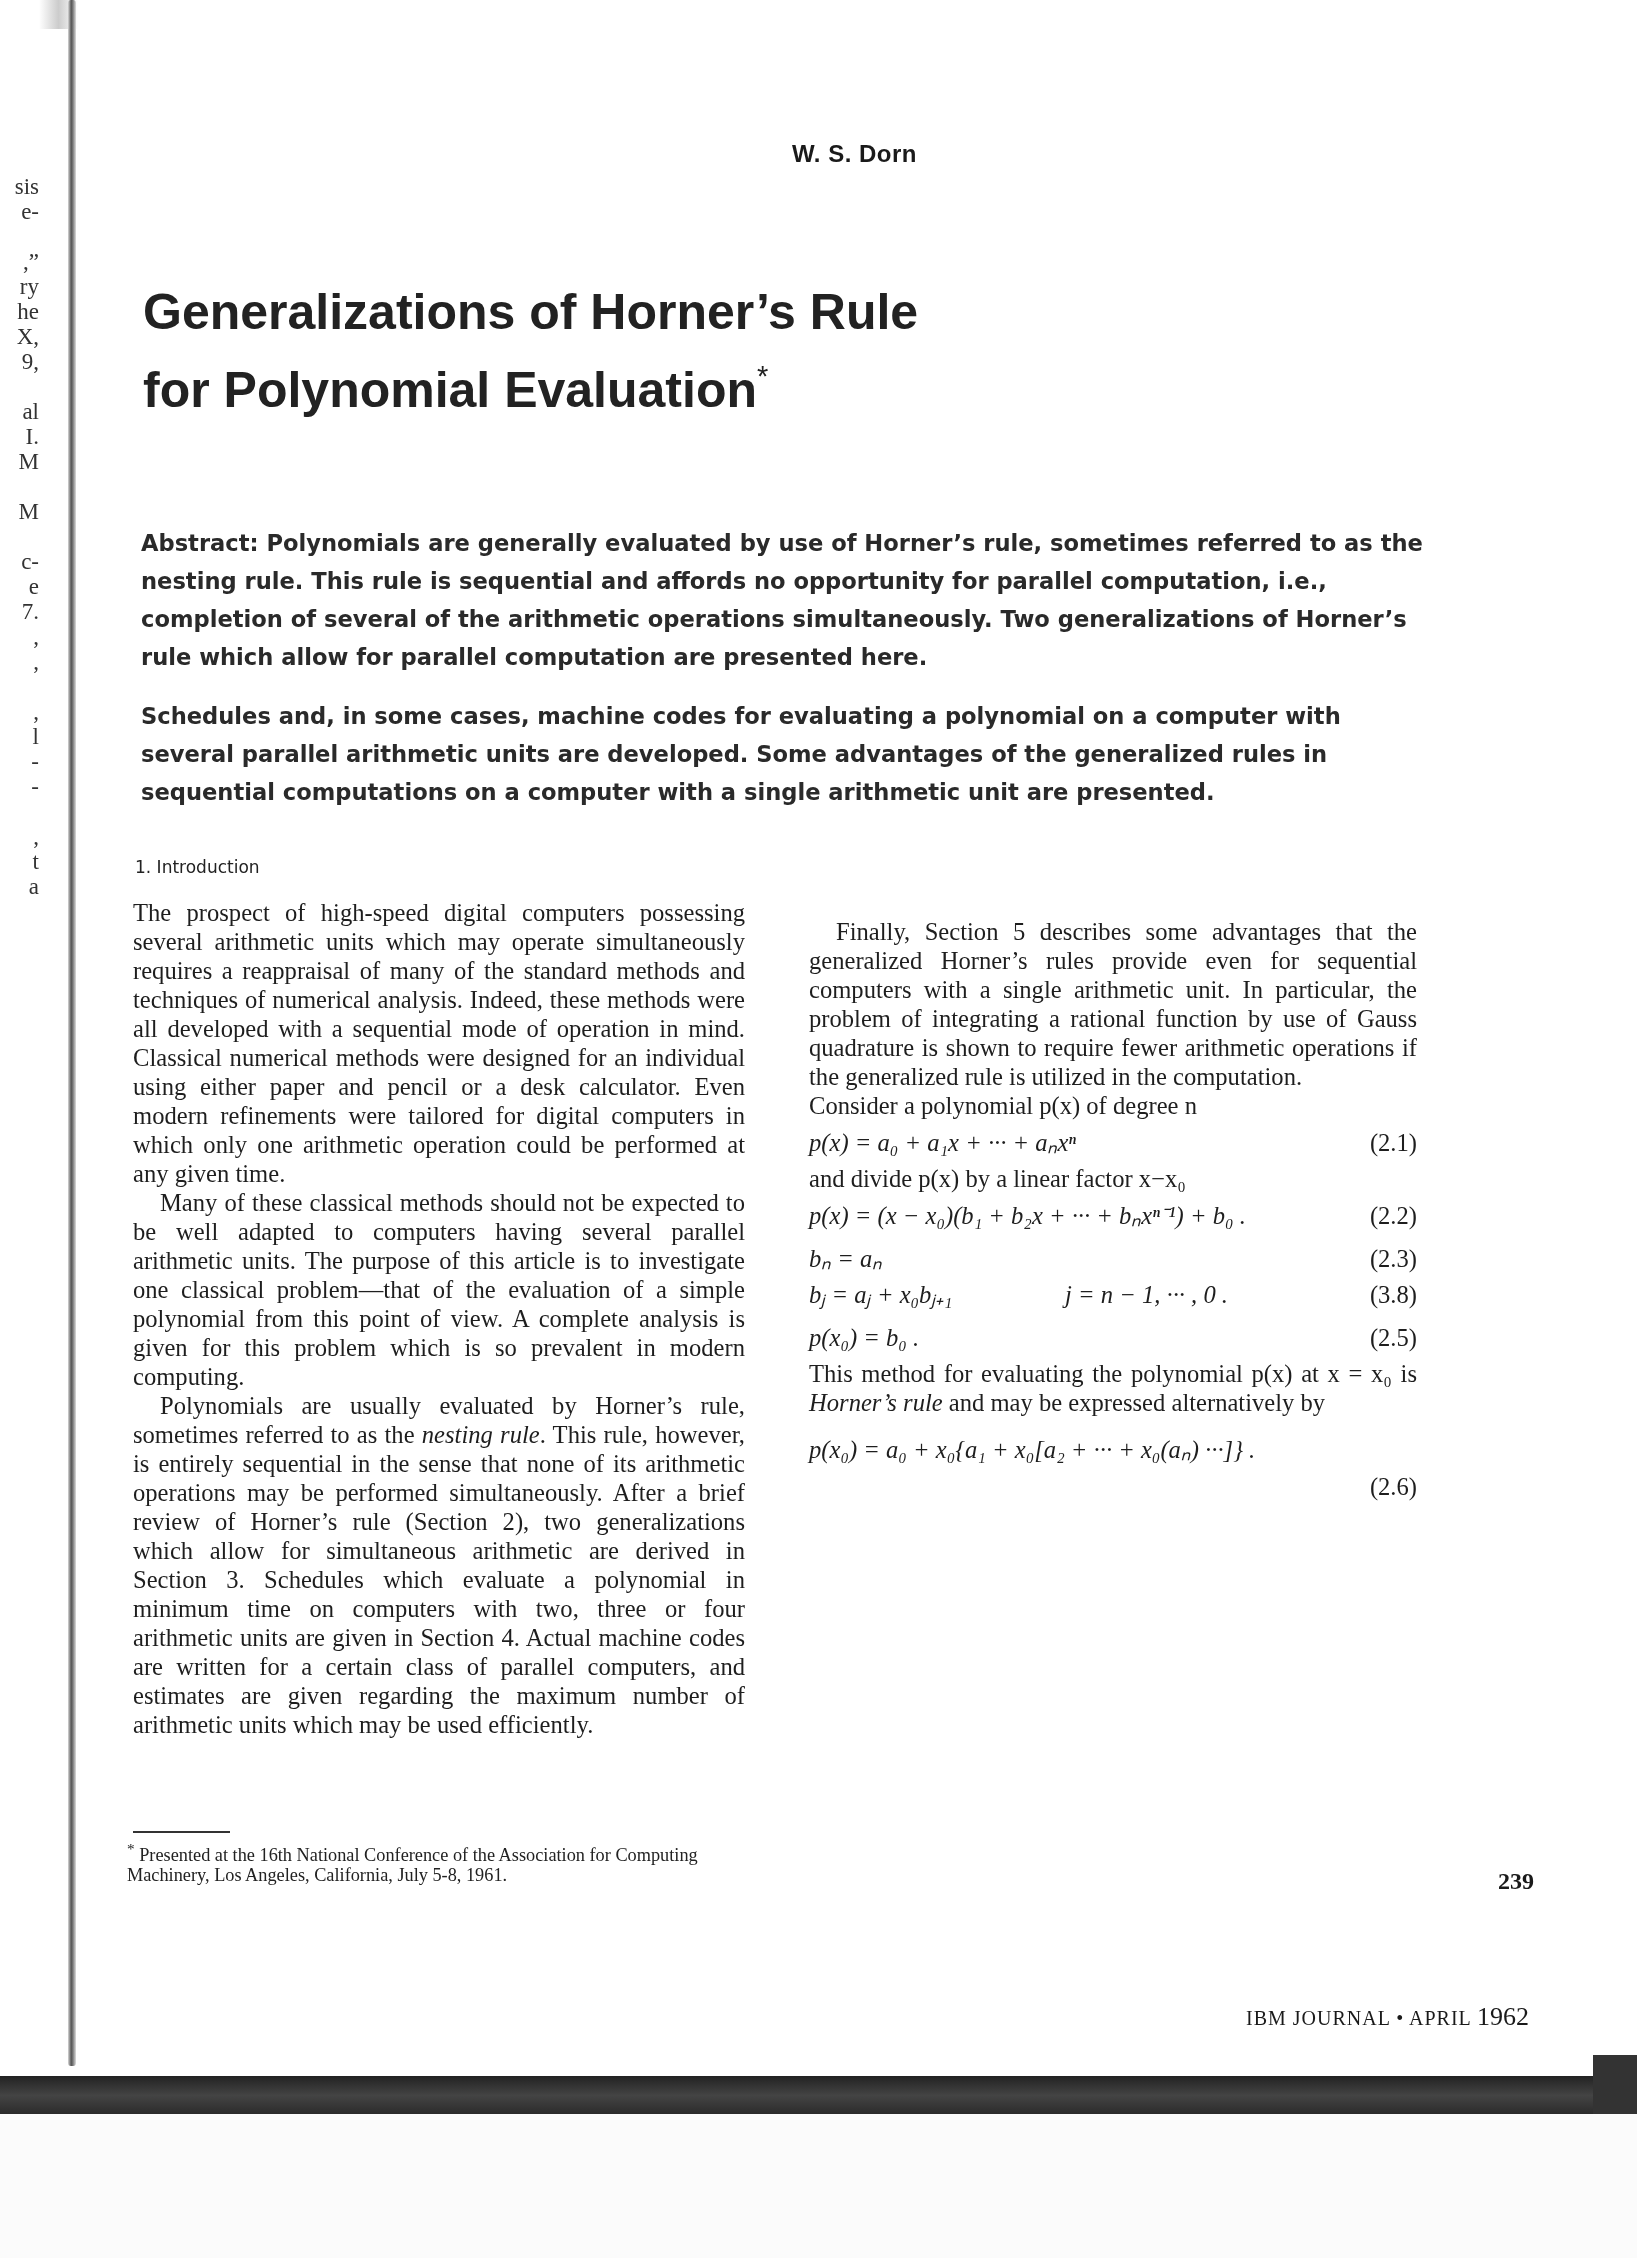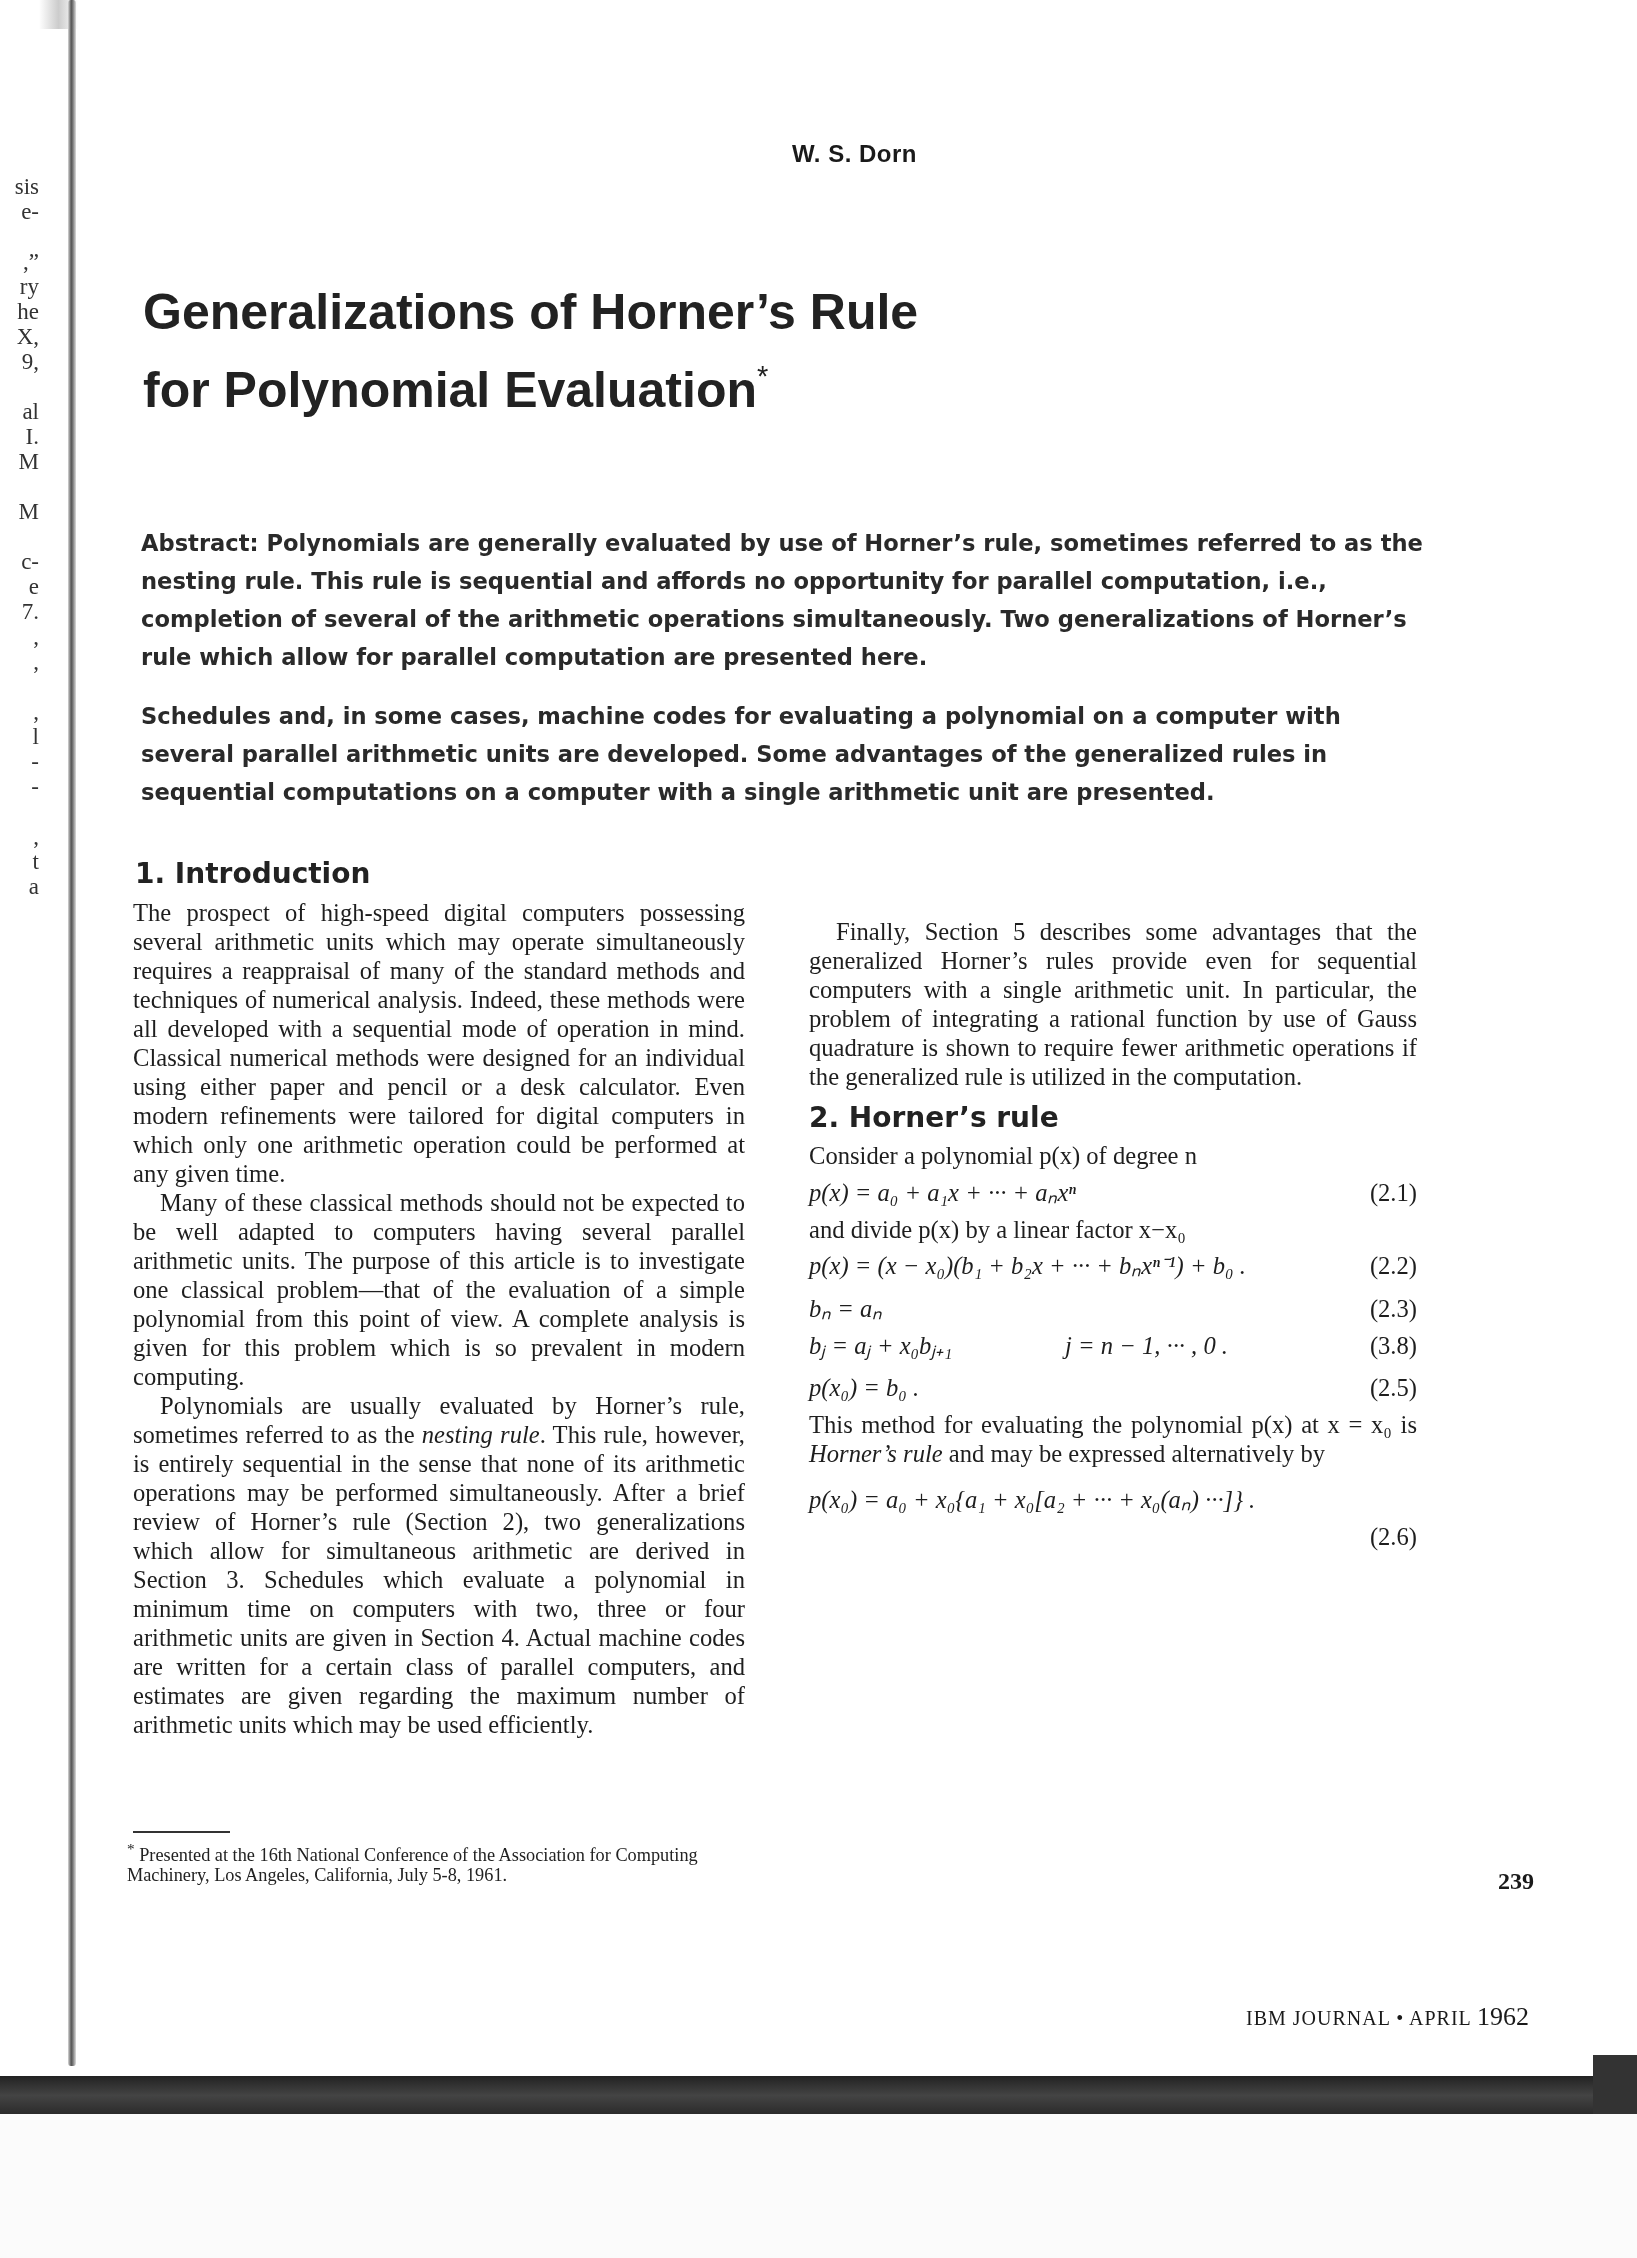--- a/index.html
+++ b/index.html
@@ -31,21 +31,21 @@
       color: #222;
     }
     .title sup { font-size: 29px; vertical-align: 21px; font-weight: normal; }
     .abstract {
       left: 141px; top: 524px; width: 1284px;
       font-family: "DejaVu Sans", sans-serif; font-weight: bold; font-size: 22.6px; line-height: 38px;
       color: #2a2a2a;
     }
     .abstract p { margin: 0 0 21px 0; }
     .sec-head {
-      font-family: "DejaVu Sans", sans-serif; font-weight: bold; font-size: 28px; color: #222;
+      font-family: "DejaVu Sans", sans-serif; font-weight: normal; font-size: 17px; color: #222;
     }
     .col {
       font-family: "Liberation Serif", serif; font-size: 24.6px; line-height: 29px; color: #1e1e1e;
       text-align: justify;
     }
     .col p { margin: 0; }
     .indent { text-indent: 27px; }
     .col-left { left: 133px; top: 898px; width: 612px; }
     .col-right { left: 809px; top: 917px; width: 608px; }
     .eq { position: relative; margin: 7.7px 0; white-space: nowrap; font-style: italic; }
@@ -124,21 +124,20 @@
 <div class="abs sec-head" style="left:135px; top:857px;">1. Introduction</div>
 
 <div class="abs col col-left">
   <p>The prospect of high-speed digital computers possessing several arithmetic units which may operate simultaneously requires a reappraisal of many of the standard methods and techniques of numerical analysis. Indeed, these methods were all developed with a sequential mode of operation in mind. Classical numerical methods were designed for an individual using either paper and pencil or a desk calculator. Even modern refinements were tailored for digital computers in which only one arithmetic operation could be performed at any given time.</p>
   <p class="indent">Many of these classical methods should not be expected to be well adapted to computers having several parallel arithmetic units. The purpose of this article is to investigate one classical problem—that of the evaluation of a simple polynomial from this point of view. A complete analysis is given for this problem which is so prevalent in modern computing.</p>
   <p class="indent"><span>Polynomials are usually evaluated by Horner’s rule, sometimes referred to as the </span><i>nesting rule</i><span>. This rule, however, is entirely sequential in the sense that none of its arithmetic operations may be performed simultaneously. After a brief review of Horner’s rule (Section 2), two generalizations which allow for simultaneous arithmetic are derived in Section 3. Schedules which evaluate a polynomial in minimum time on computers with two, three or four arithmetic units are given in Section 4. Actual machine codes are written for a certain class of parallel computers, and estimates are given regarding the maximum number of arithmetic units which may be used efficiently.</span></p>
 </div>
 
 <div class="abs col col-right">
   <p class="indent">Finally, Section 5 describes some advantages that the generalized Horner’s rules provide even for sequential computers with a single arithmetic unit. In particular, the problem of integrating a rational function by use of Gauss quadrature is shown to require fewer arithmetic operations if the generalized rule is utilized in the computation.</p>
-  <div class="sec-head" style="margin:11.6px 0 9.7px 0;">2. Horner’s rule</div>
   <p>Consider a polynomial p(x) of degree n</p>
   <div class="eq"><span>p(x) = a₀ + a₁x + ··· + aₙxⁿ</span><span class="num">(2.1)</span></div>
   <p>and divide p(x) by a linear factor x−x₀</p>
   <div class="eq"><span>p(x) = (x − x₀)(b₁ + b₂x + ··· + bₙxⁿ⁻¹) + b₀ .</span><span class="num">(2.2)</span></div>
   <div class="eq" style="margin-top:13.5px;"><span>bₙ = aₙ</span><span class="num">(2.3)</span></div>
   <div class="eq"><span>bⱼ = aⱼ + x₀bⱼ₊₁</span><span style="position:absolute; left:256px;">j = n − 1, ··· , 0 .</span><span class="num">(3.8)</span></div>
   <div class="eq" style="margin-top:13.5px;"><span>p(x₀) = b₀ .</span><span class="num">(2.5)</span></div>
   <p><span>This method for evaluating the polynomial p(x) at x = x₀ is </span><i>Horner’s rule</i><span> and may be expressed alternatively by</span></p>
   <div class="eq" style="margin-top:17.4px;"><span>p(x₀) = a₀ + x₀{a₁ + x₀[a₂ + ··· + x₀(aₙ) ···]} .</span></div>
   <div class="eq" style="height:29px;">

